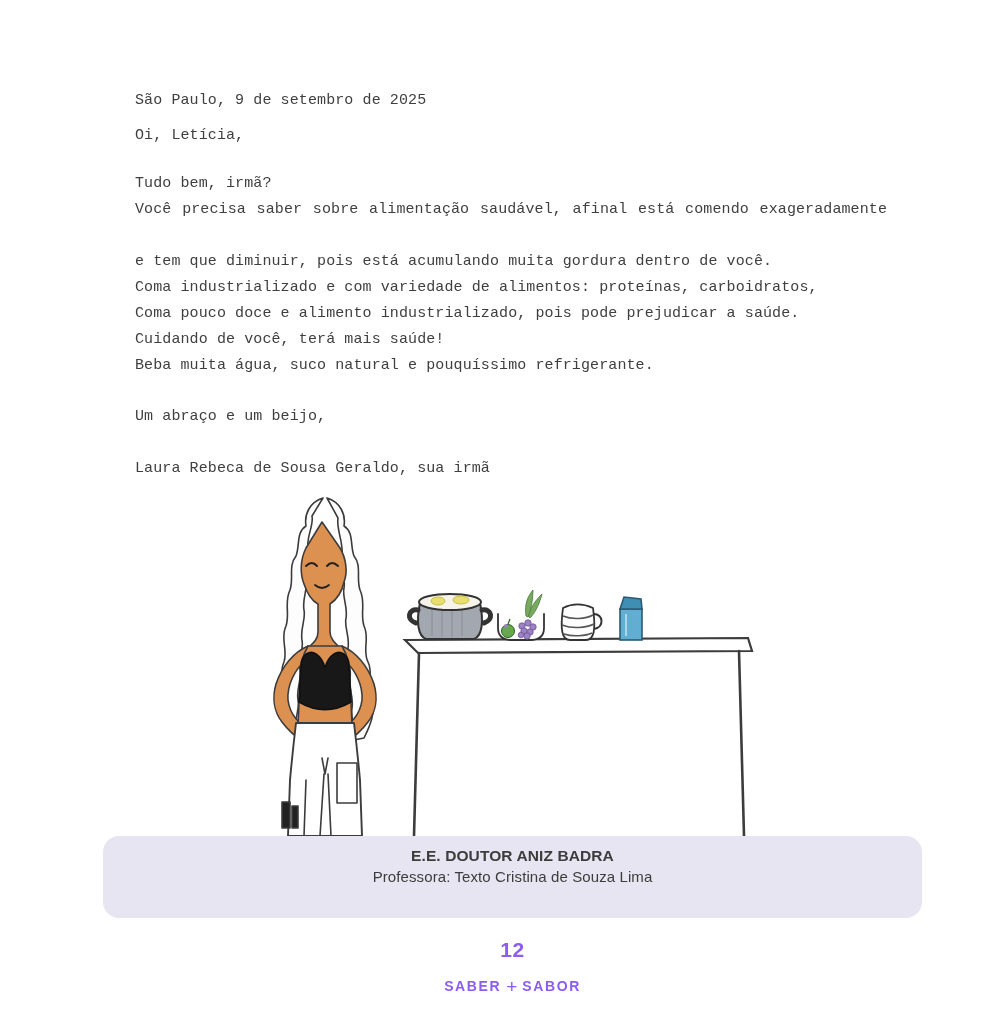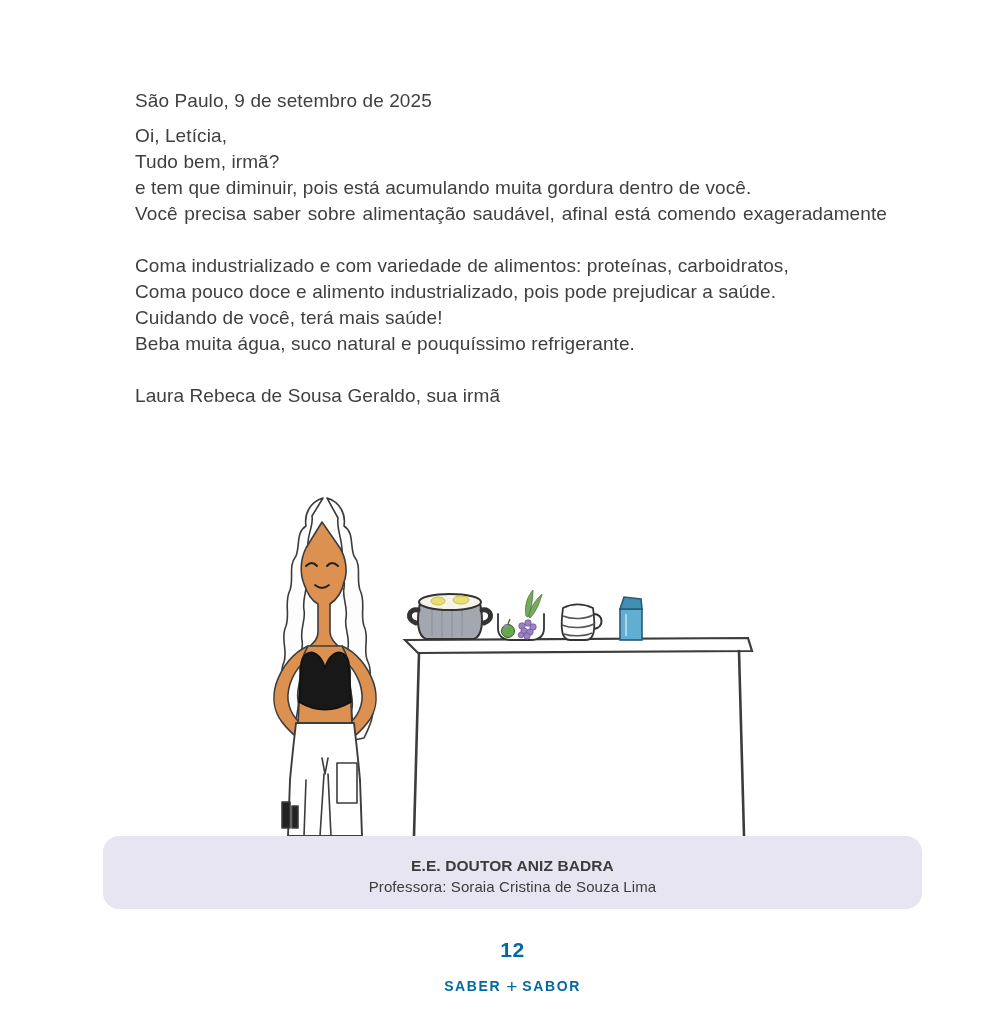--- a/index.html
+++ b/index.html
@@ -13,27 +13,28 @@
     font-family: "Liberation Sans", sans-serif;
     color: var(--text, #3f3f3f);
   }
 
   
   .letter {
     position: absolute;
     left: 135px;
     top: 88px;
     width: 752px;
-    font-size: 19px;
+    font-size: 15px;
     line-height: 26px;
     letter-spacing: 0.1px;
     color: var(--text, #3f3f3f);
+    font-family: Liberation Mono, monospace;
   }
   .letter .greeting  { margin-top: 9px; }
-  .letter .body      { }
+  .letter .body      { margin-top: 22px; }
   .letter .closing   { margin-top: 25px; }
   .letter .signature { margin-top: 26px; }
   .line { white-space: nowrap; }
   
   .jl { white-space: normal; text-align: justify; }
   .jl::after { content: ""; display: inline-block; width: 100%; }
 
   
   .art {
     position: absolute;
@@ -43,41 +44,41 @@
     height: 346px;
   }
   .art svg { display: block; width: 100%; height: 100%; }
 
   
   .credits {
     position: absolute;
     left: 103px;
     top: 836px;
     width: 819px;
-    height: 73px;
+    height: 82px;
     background: var(--band-bg, #e7e5f1);
     border-radius: 16px;
     text-align: center;
-    padding-top: 19px;
+    padding-top: 9px;
     font-size: 15px;
     line-height: 21px;
     color: #3c3c3c;
     letter-spacing: 0.1px;
   }
   .credits .school { font-weight: bold; font-size: 15.5px; }
   .credits .b { font-weight: normal; }
 
   
   .pagefoot {
     position: absolute;
     left: 103px;
     top: 938px;
     width: 819px;
     text-align: center;
-    color: #0369a1;
+    color: #8b5cf6;
   }
   .pnum { font-size: 21px; font-weight: bold; letter-spacing: 0.5px; }
   .pub  { margin-top: 14px; font-size: 14px; font-weight: 600; letter-spacing: 1.6px; }
   .pub .plus {
     font-size: 19px;
     font-weight: 500;
     letter-spacing: 0;
     margin: 0 5px;
     vertical-align: -2px;
   }
@@ -85,27 +86,28 @@
 </head>
 <body>
 
 <div class="page">
 
   <section class="letter">
     <p class="dateline">São Paulo, 9 de setembro de 2025</p>
     <p class="greeting">Oi, Letícia,</p>
     <div class="body">
       <div class="line">Tudo bem, irmã?</div>
+      <div class="line jl">Você precisa saber sobre alimentação saudável, afinal está comendo exageradamente</div>
       <div class="line">e tem que diminuir, pois está acumulando muita gordura dentro de você.</div>
-      <div class="line jl">Você precisa saber sobre alimentação saudável, afinal está comendo exageradamente</div>
       <div class="line">Coma industrializado e com variedade de alimentos: proteínas, carboidratos,</div>
       <div class="line">Coma pouco doce e alimento industrializado, pois pode prejudicar a saúde.</div>
       <div class="line">Cuidando de você, terá mais saúde!</div>
       <div class="line">Beba muita água, suco natural e pouquíssimo refrigerante.</div>
     </div>
+    <p class="closing">Um abraço e um beijo,</p>
     <p class="signature">Laura Rebeca de Sousa Geraldo, sua irmã</p>
   </section>
 
   <div class="art">
     <svg viewBox="0 0 550 346" role="img" aria-label="Child's crayon drawing of a woman with long wavy hair, black top and white pants, standing beside a table holding a pot of food, a fruit bowl with grapes, a striped mug and a blue milk carton">
 
       <g stroke="var(--ink)" stroke-width="1.6" stroke-linejoin="round" stroke-linecap="round">
 
         <g fill="#fdfdfd">
           <path d="M63 8 C50 12 44 24 46 36 C36 42 40 56 36 66 C28 76 34 88 30 100
@@ -206,21 +208,21 @@
         <path d="M360 119 L364 107 L381 109 L382 119 Z" fill="#3f8fb5"></path>
         <path d="M366 124 L366 146" stroke="#bfe0ee" stroke-width="2" opacity="0.8"></path>
       </g>
     </svg>
   </div>
 
   <div class="credits">
     <div class="school">E.E. DOUTOR ANIZ BADRA</div>
     <div>
       <span class="b">Professora:</span>
-      <span>Soraia Cristina de Souza Lima</span>
+      <span>Texto Cristina de Souza Lima</span>
     </div>
   </div>
 
   <div class="pagefoot">
     <div class="pnum">12</div>
     <div class="pub">
       <span>SABER</span><span class="plus">+</span><span>SABOR</span>
     </div>
   </div>
 

